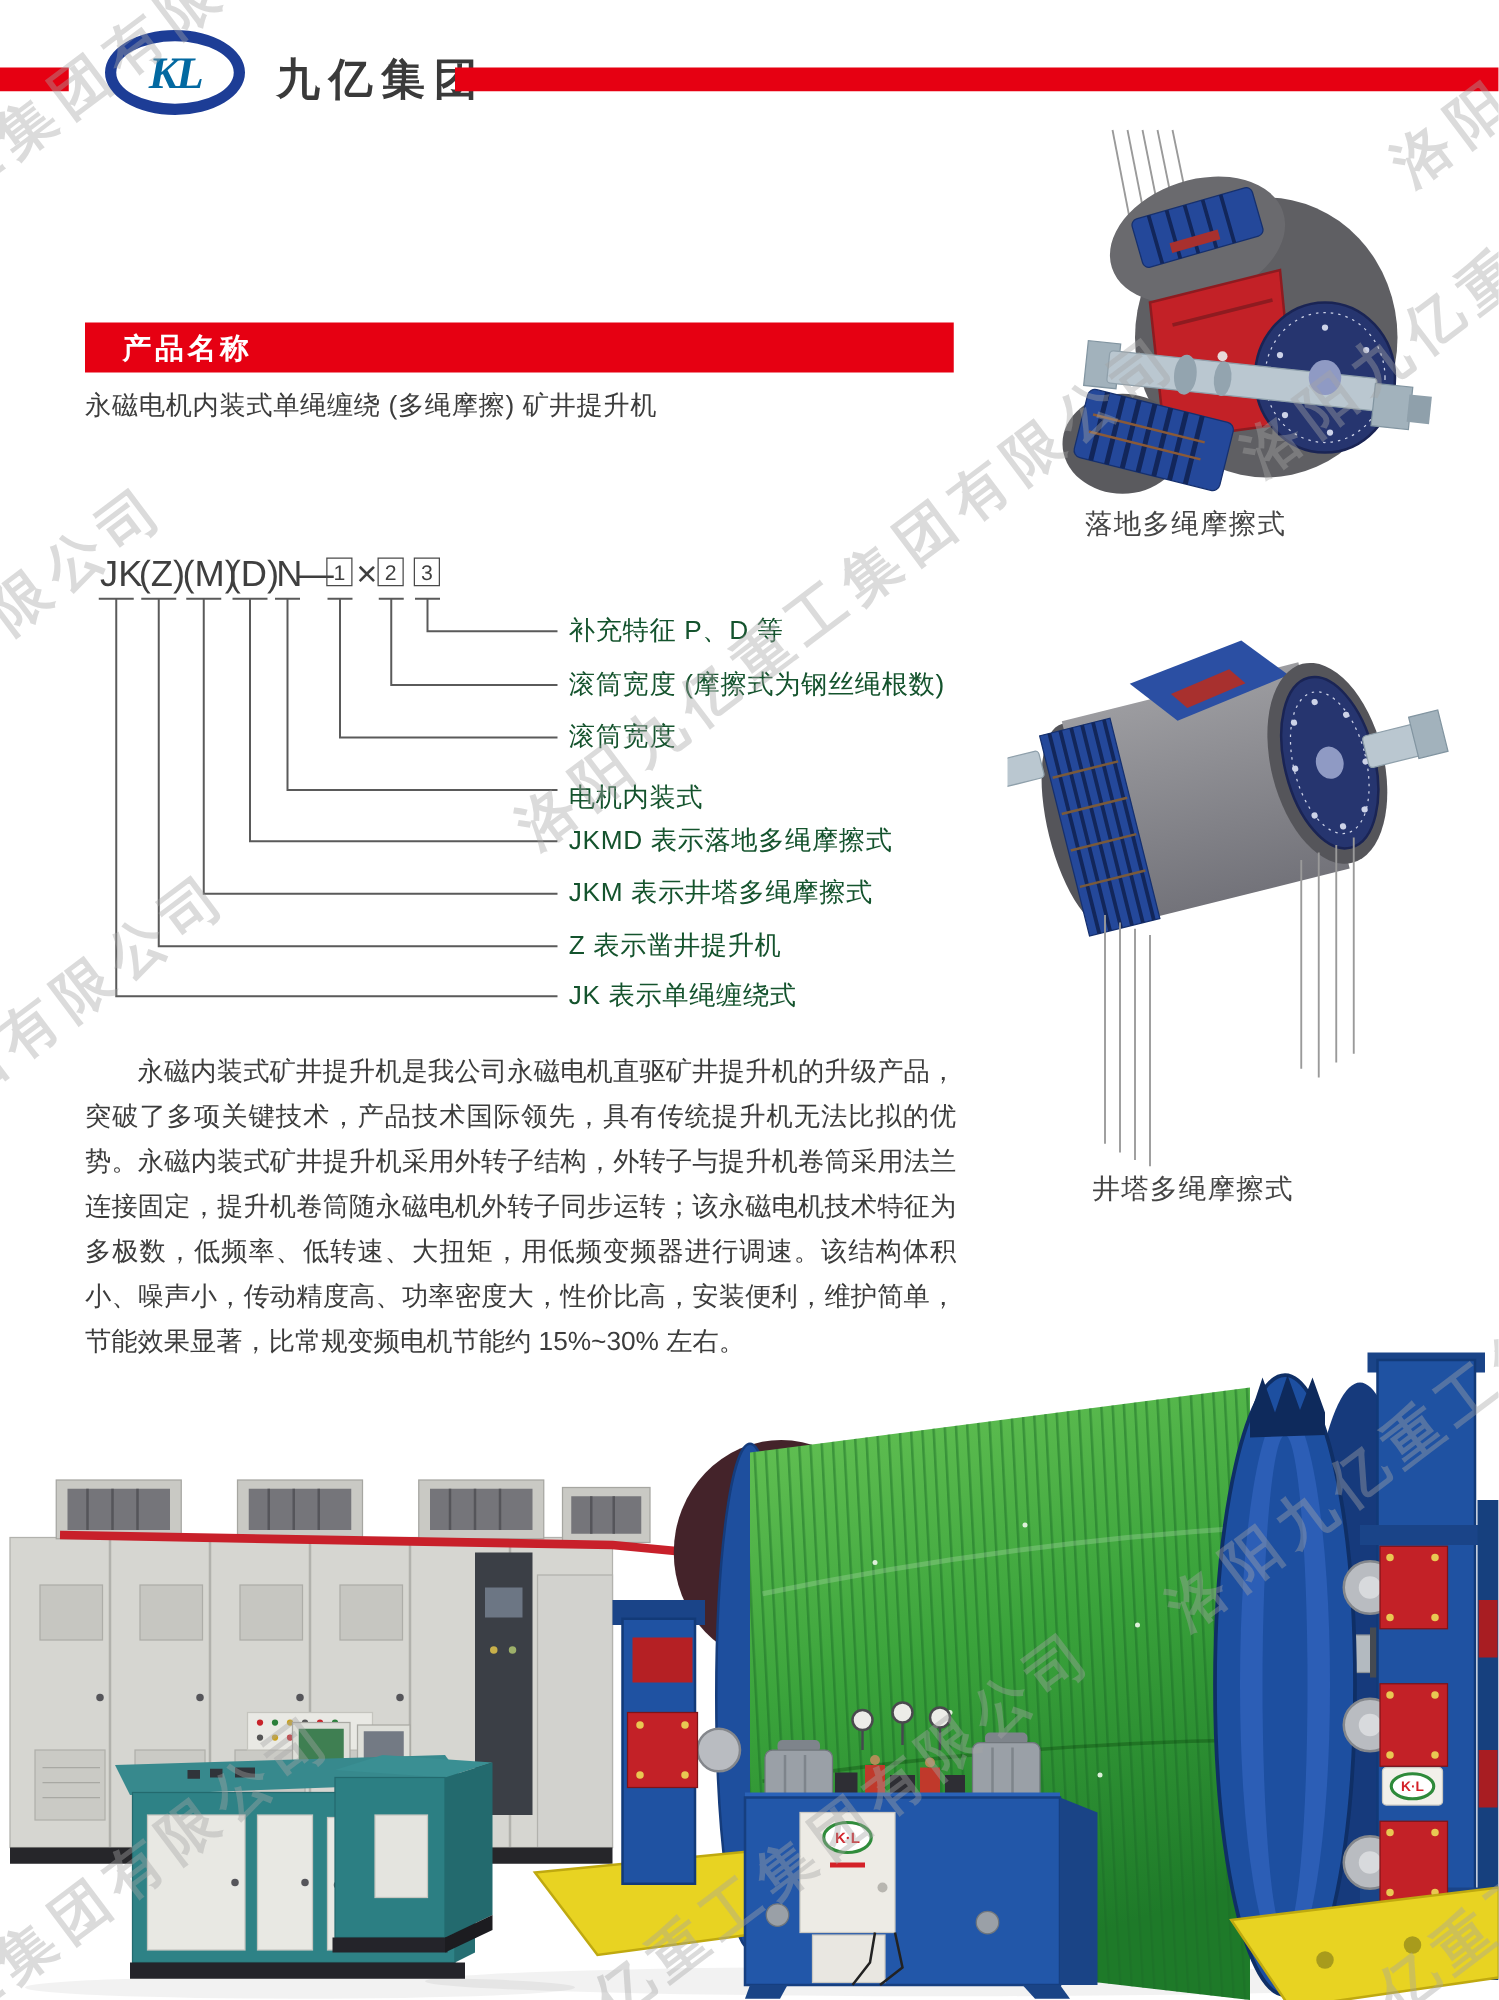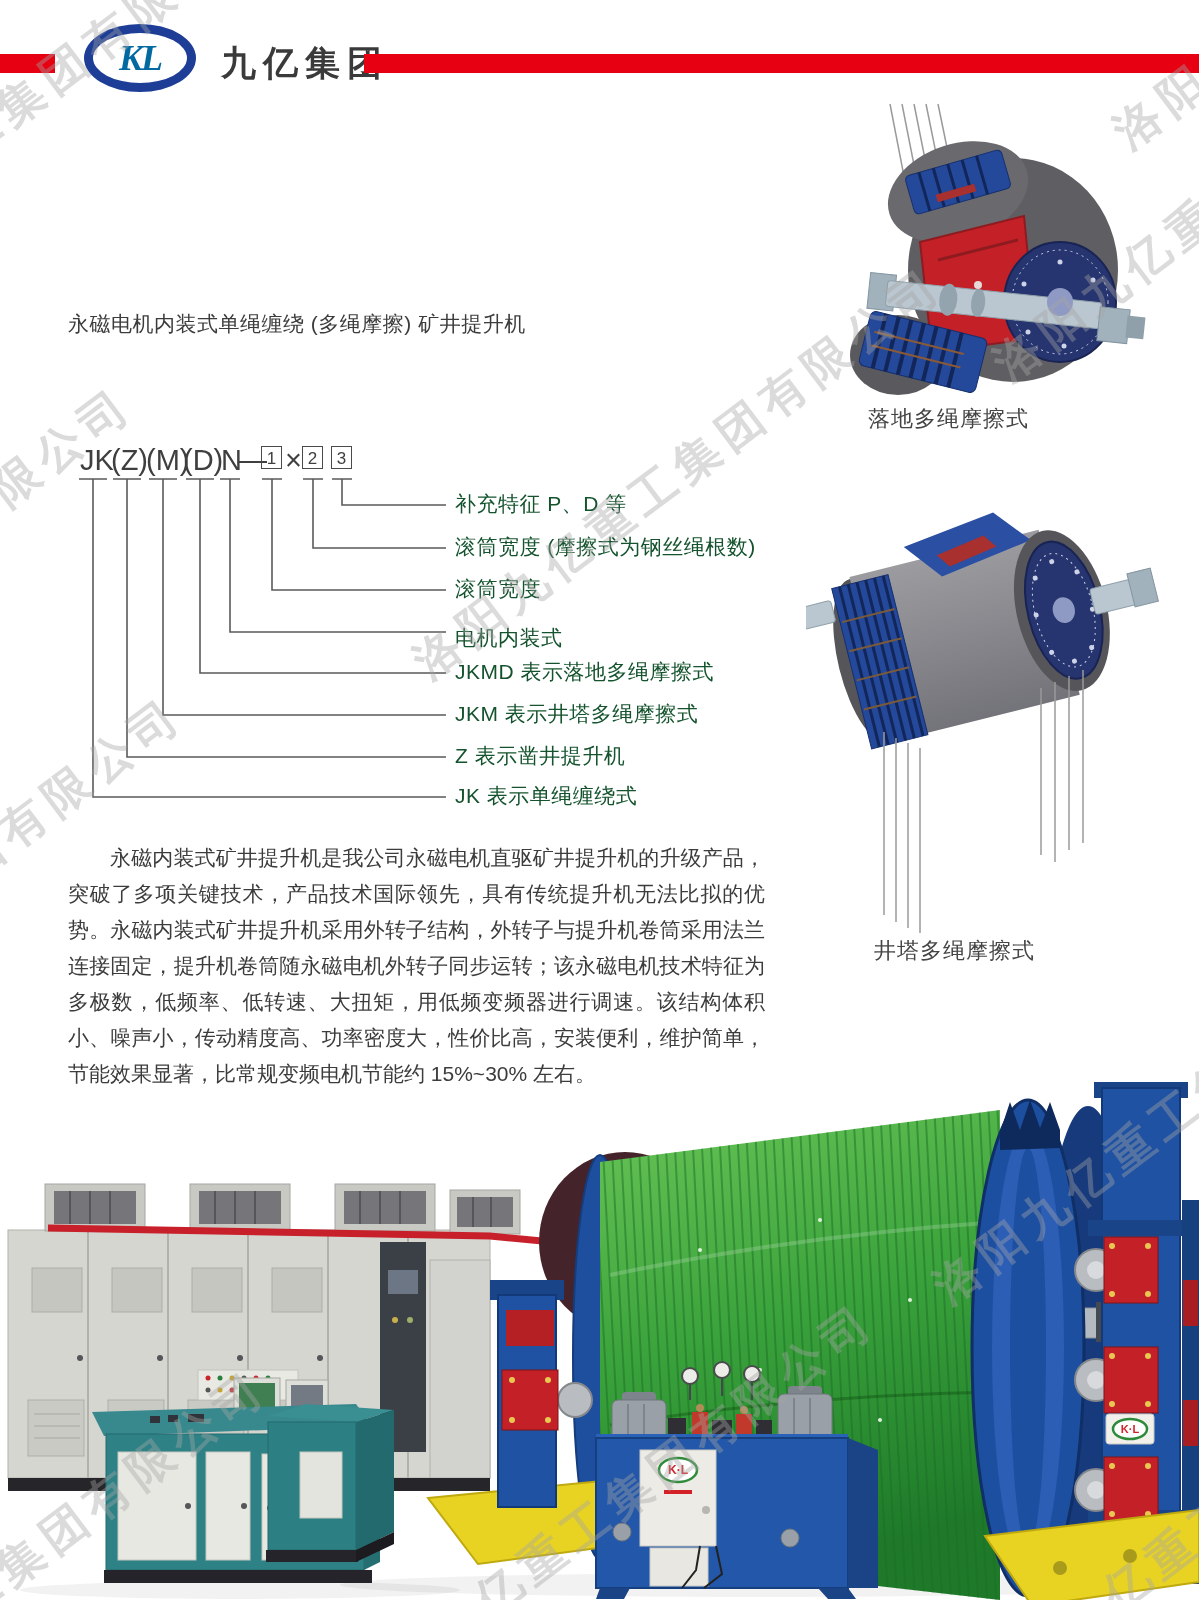--- a/index.html
+++ b/index.html
@@ -51,20 +51,21 @@
   <span class="wm" style="left:1120px;top:107px">洛阳九亿重工集团有限公司</span>
 
   <div class="bar" style="left:0;top:54px;width:55px"></div>
   <div class="logo-oval">
     <span>KL</span>
   </div>
   <div class="company">九亿集团</div>
   <div class="bar" style="left:364px;top:54px;width:835px"></div>
 
 
+  <div class="banner" style="top:258px">产品名称</div>
   <div class="prodname">永磁电机内装式单绳缠绕 (多绳摩擦) 矿井提升机</div>
 
 
   <div class="diagram">
     <span class="code-part" style="left:80px">JK</span>
     <span class="code-part" style="left:111px">(Z)</span>
     <span class="code-part" style="left:146px">(M)</span>
     <span class="code-part" style="left:183px">(D)</span>
     <span class="code-part" style="left:221px">N</span>
     <span class="code-part" style="left:238px">—</span>

